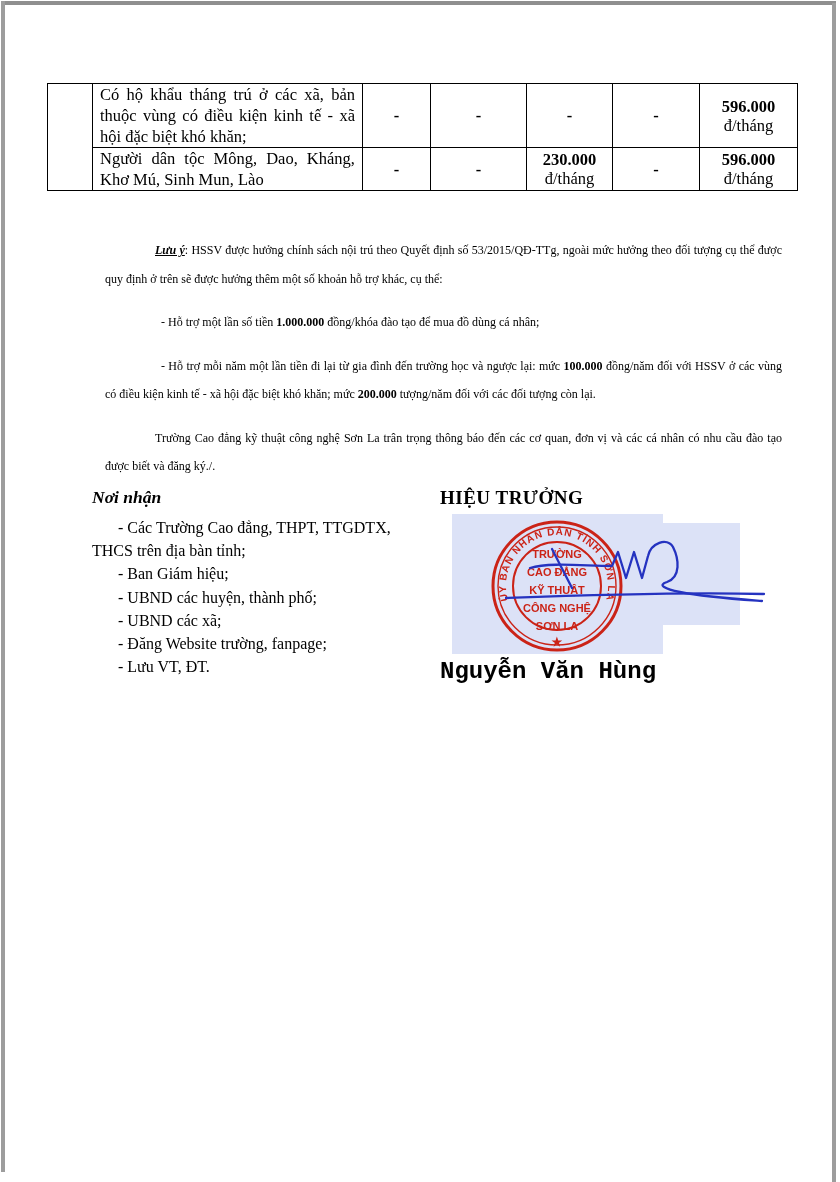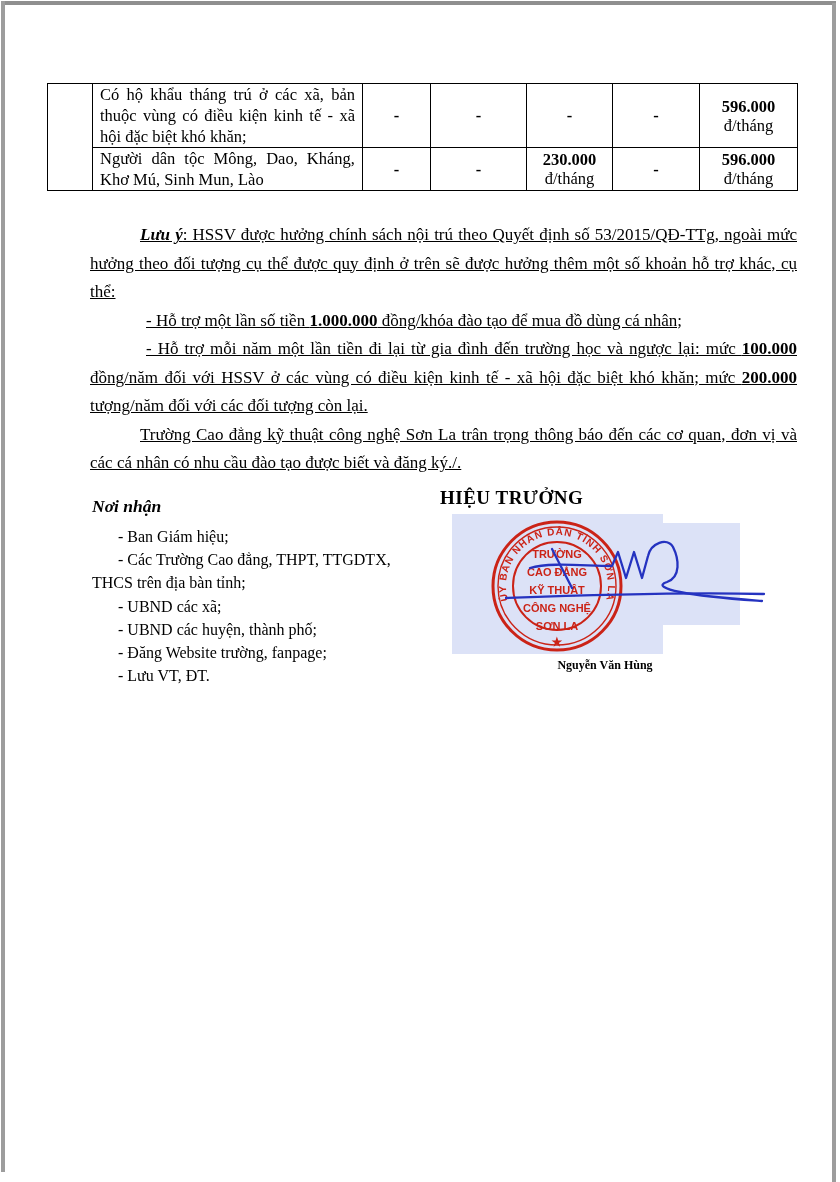--- a/index.html
+++ b/index.html
@@ -15,37 +15,37 @@
   
   table.allowance{position:absolute;left:47px;top:83px;width:750px;border-collapse:collapse;table-layout:fixed;font-size:16.5px;}
   table.allowance td{border:1.6px solid #000;padding:0 7px;vertical-align:middle;overflow:hidden;}
   td.desc{text-align:justify;line-height:21px;}
   td.val{text-align:center;line-height:19px;padding:0 2px;}
   .amount{font-weight:bold;display:block;}
   .unit{display:block;font-weight:normal;}
 
   
   .notes{position:absolute;left:90px;top:221px;width:707px;}
-  .notes p{margin:0;font-size:17px;line-height:28.5px;text-align:justify;text-indent:50px;text-decoration:underline;}
+  .notes p{margin:15px;font-size:12px;line-height:28.5px;text-align:justify;text-indent:50px;}
   .b{font-weight:bold;}
   .bi{font-weight:bold;font-style:italic;}
   .u{text-decoration:underline;}
 
   
-  .recipients{position:absolute;left:92px;top:487px;width:322px;margin-top:9px;}
+  .recipients{position:absolute;left:92px;top:487px;width:322px;}
   .recipients .r-title{font-weight:bold;font-style:italic;font-size:17.5px;margin:0 0 8px 0;}
   .recipients .r-item{font-size:16px;line-height:23.2px;text-indent:26px;}
 
   
   .sign-title{position:absolute;left:440px;top:487px;width:330px;font-weight:bold;font-size:19px;letter-spacing:.5px;}
   .stamp-bg-a{position:absolute;left:452px;top:514px;width:211px;height:140px;background:#dce2f7;}
   .stamp-bg-b{position:absolute;left:663px;top:523px;width:77px;height:102px;background:#dce2f7;}
   .stamp-svg{position:absolute;left:489px;top:518px;width:136px;height:136px;}
   .sig-svg{position:absolute;left:505px;top:535px;width:270px;height:80px;}
-  .signer-name{position:absolute;left:440px;top:658px;width:330px;text-align:center;font-weight:bold;font-size:12px;}
+  .signer-name{position:absolute;left:440px;top:658px;width:330px;font-weight:bold;font-size:24px;font-family:Liberation Mono, monospace;}
 </style>
 </head>
 <body>
 
 <div class="chrome-top"></div>
 <div class="chrome-left"></div>
 <div class="chrome-right"></div>
 
 <table class="allowance">
   <colgroup>
@@ -110,24 +110,24 @@
 
 <div class="notes">
   <p><span class="bi u">Lưu ý</span><span>: HSSV được hưởng chính sách nội trú theo Quyết định số 53/2015/QĐ-TTg, ngoài mức hưởng theo đối tượng cụ thể được quy định ở trên sẽ được hưởng thêm một số khoản hỗ trợ khác, cụ thể:</span></p>
   <p style="text-indent:56px;"><span>- Hỗ trợ một lần số tiền </span><span class="b">1.000.000</span><span> đồng/khóa đào tạo để mua đồ dùng cá nhân;</span></p>
   <p style="text-indent:56px;"><span>- Hỗ trợ mỗi năm một lần tiền đi lại từ gia đình đến trường học và ngược lại: mức </span><span class="b">100.000</span><span> đồng/năm đối với HSSV ở các vùng có điều kiện kinh tế - xã hội đặc biệt khó khăn; mức </span><span class="b">200.000</span><span> tượng/năm đối với các đối tượng còn lại.</span></p>
   <p>Trường Cao đẳng kỹ thuật công nghệ Sơn La trân trọng thông báo đến các cơ quan, đơn vị và các cá nhân có nhu cầu đào tạo được biết và đăng ký./.</p>
 </div>
 
 <div class="recipients">
   <div class="r-title">Nơi nhận</div>
+  <div class="r-item">- Các Trường Cao đẳng, THPT, TTGDTX, THCS trên địa bàn tỉnh;</div>
   <div class="r-item">- Ban Giám hiệu;</div>
-  <div class="r-item">- Các Trường Cao đẳng, THPT, TTGDTX, THCS trên địa bàn tỉnh;</div>
+  <div class="r-item">- UBND các huyện, thành phố;</div>
   <div class="r-item">- UBND các xã;</div>
-  <div class="r-item">- UBND các huyện, thành phố;</div>
   <div class="r-item">- Đăng Website trường, fanpage;</div>
   <div class="r-item">- Lưu VT, ĐT.</div>
 </div>
 
 <div class="sign-title">HIỆU TRƯỞNG</div>
 
 <div class="stamp-bg-a"></div>
 <div class="stamp-bg-b"></div>
 
 <svg class="stamp-svg" viewBox="0 0 136 136">

